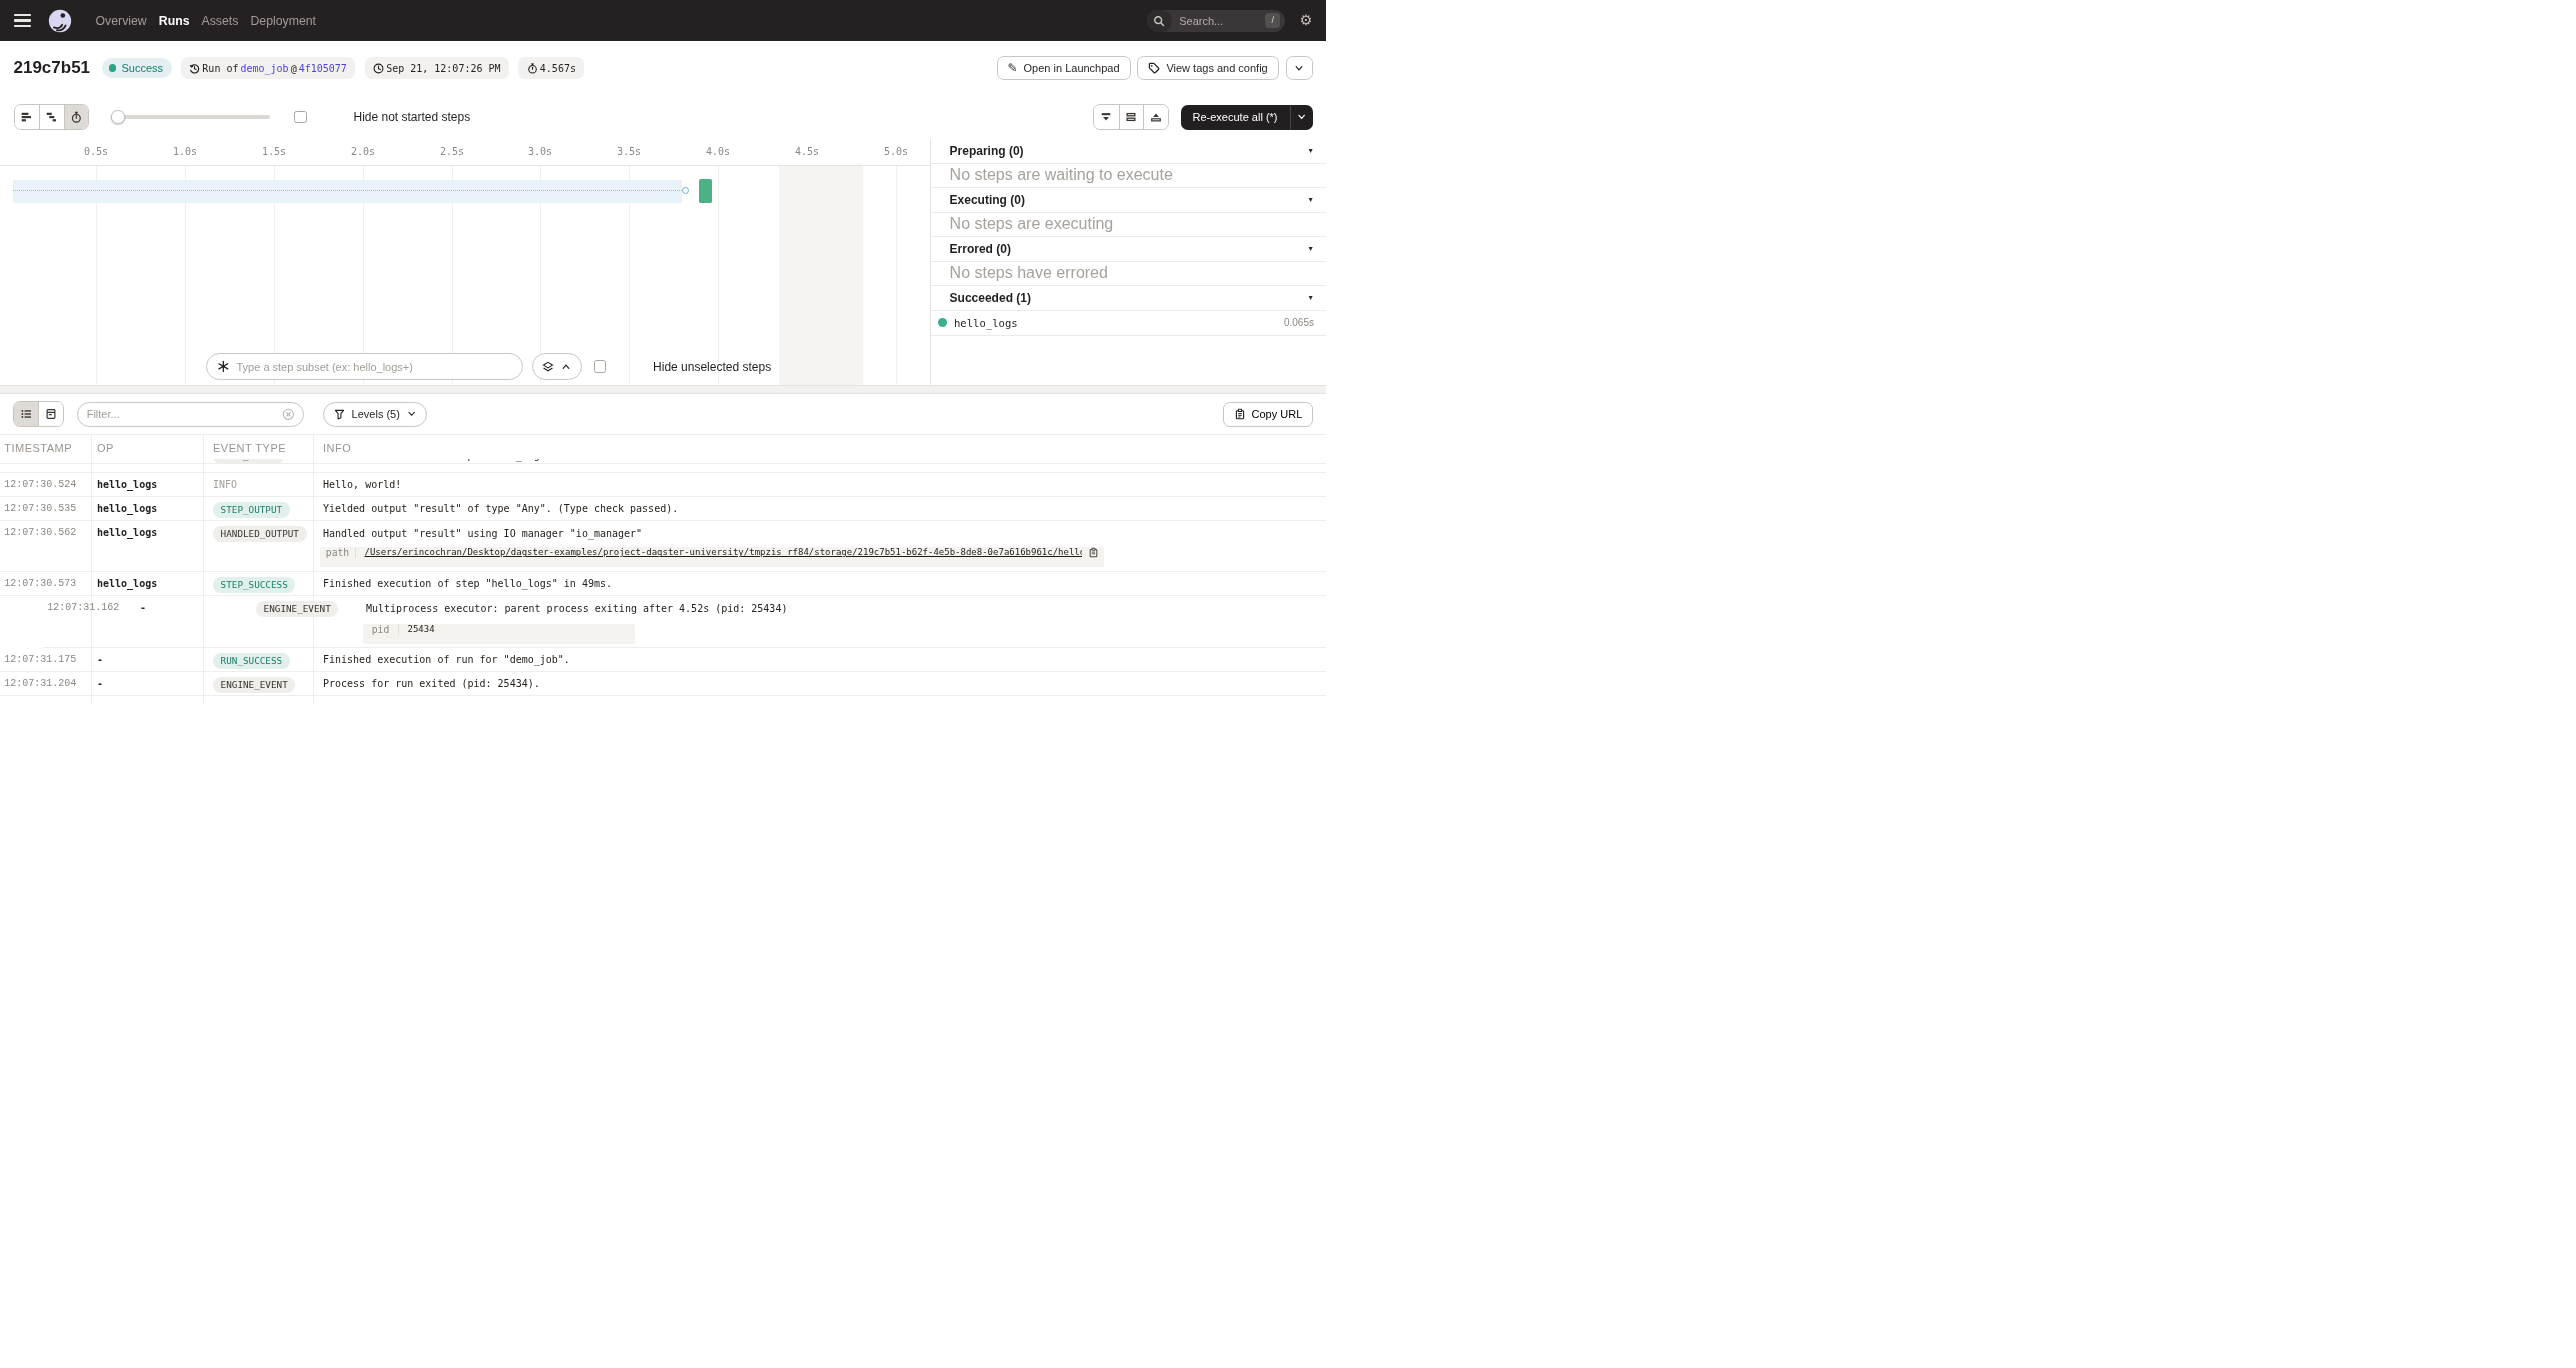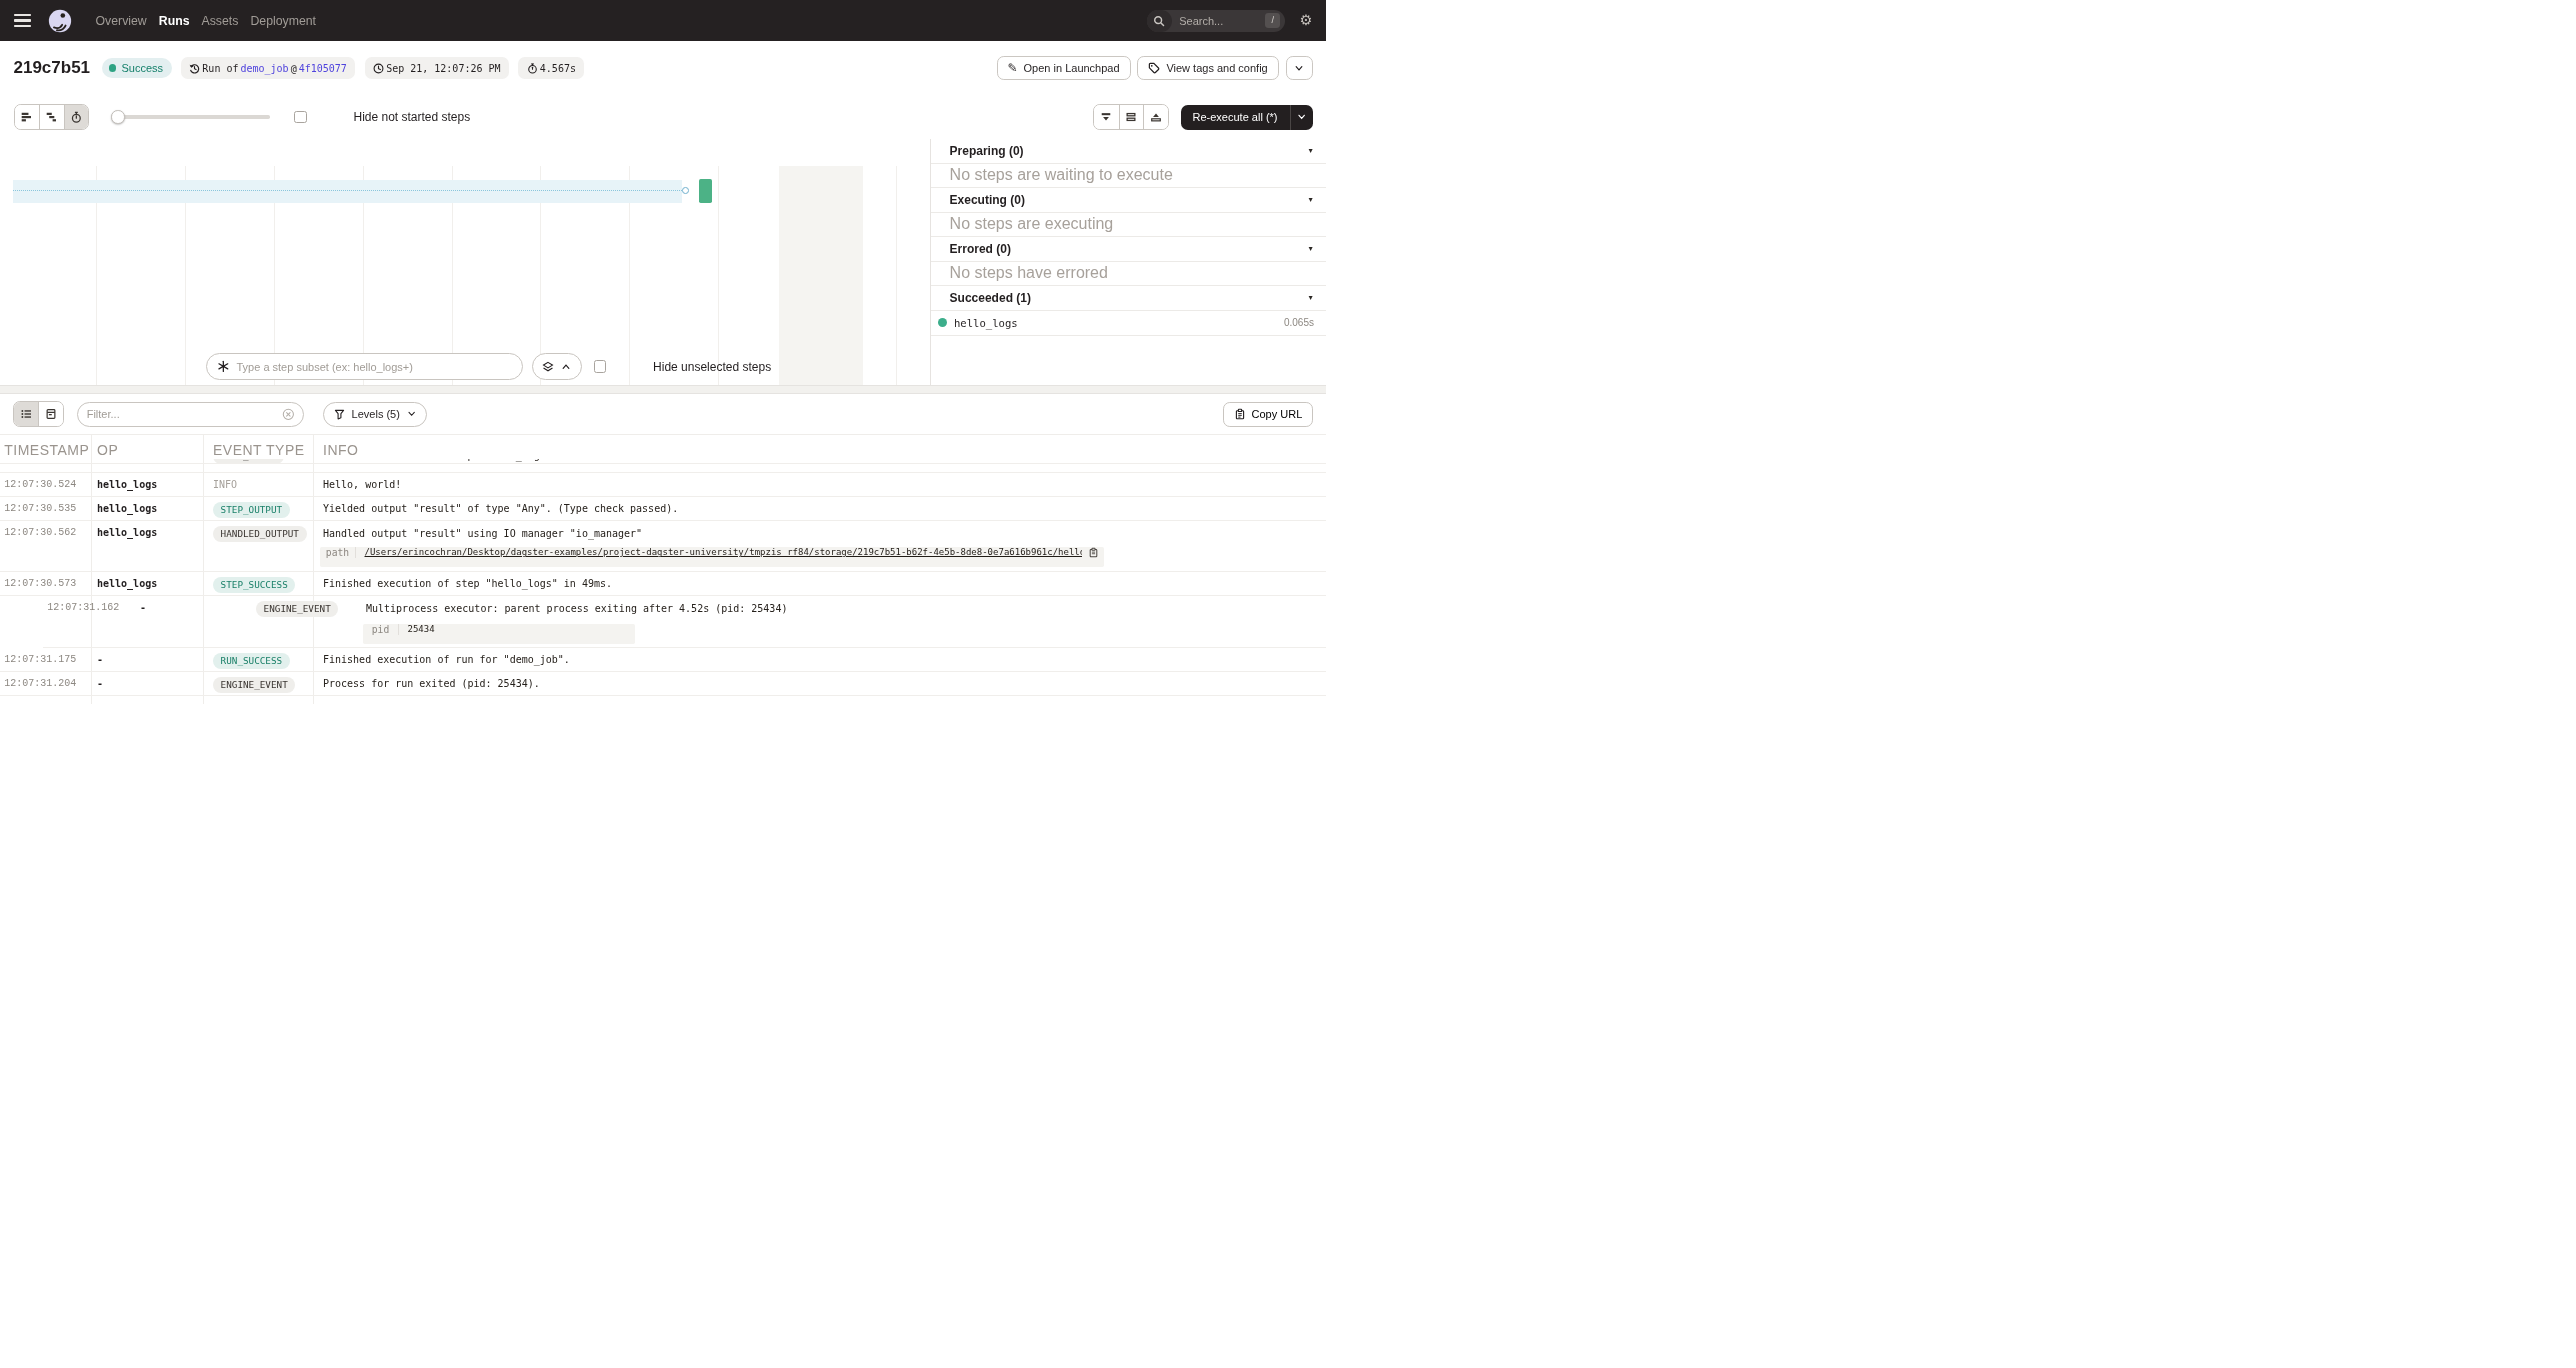--- a/index.html
+++ b/index.html
@@ -113,21 +113,21 @@
   .levels-btn{margin-left:18.6px;height:25px;border:0.8px solid #C9C5C0;border-radius:12.7px;display:flex;
               align-items:center;gap:6.8px;padding:0 10px;font-size:11px;color:#231F20;cursor:pointer;}
   .copyurl{margin-left:auto;height:25px;border:0.8px solid #C9C5C0;border-radius:6.8px;display:flex;
            align-items:center;gap:6px;padding:0 10px;font-size:11px;background:#fff;cursor:pointer;}
 
   
   .log-table{position:absolute;top:434px;left:0;right:0;bottom:0;border-top:0.8px solid #EFEDEA;
              overflow:hidden;background:#fff;}
   .colline{position:absolute;top:0;bottom:0;width:0.8px;background:#EFEDEA;}
   .log-head{height:24px;position:relative;}
-  .h-label{position:absolute;top:6.8px;font-size:14px;color:#9A948E;letter-spacing:0.5px;text-align:right;}
+  .h-label{position:absolute;top:6.8px;font-size:11px;color:#9A948E;letter-spacing:0.5px;text-align:right;}
   .log-row{position:relative;border-bottom:0.8px solid #F0EEEB;height:24px;}
   .log-row.meta{height:51px;}
   .log-row.pidrow{height:52px;margin-left:43px;}
   .cell-ts{position:absolute;left:4.2px;top:6px;font-family:Liberation Mono, monospace;
            font-size:10px;color:#8C8781;}
   .cell-op{position:absolute;left:97px;top:6px;font-family:"DejaVu Sans Mono",monospace;
            font-size:10px;font-weight:700;color:#231F20;}
   .cell-type{position:absolute;left:213px;top:3.4px;}
   .badge{display:inline-block;height:16px;line-height:16px;padding:0 7.6px;border-radius:8.5px;
          font-family:"DejaVu Sans Mono",monospace;font-size:9.3px;}
@@ -309,20 +309,32 @@
         <span class="reexec-dd">
           <svg width="9.3" height="9.3" viewBox="0 0 14 14">
             <polyline points="3,5 7,9.5 11,5" fill="none" stroke="#FFFFFF" stroke-width="1.8" stroke-linecap="round"></polyline>
           </svg>
         </span>
       </div>
     </div>
   </div>
 
   <div class="gantt">
+    <div class="axis" id="axisTicks">
+        <span class="tick" style="left: 96px;">0.5s</span>
+        <span class="tick" style="left: 185px;">1.0s</span>
+        <span class="tick" style="left: 274px;">1.5s</span>
+        <span class="tick" style="left: 363px;">2.0s</span>
+        <span class="tick" style="left: 452px;">2.5s</span>
+        <span class="tick" style="left: 540px;">3.0s</span>
+        <span class="tick" style="left: 629px;">3.5s</span>
+        <span class="tick" style="left: 718px;">4.0s</span>
+        <span class="tick" style="left: 807px;">4.5s</span>
+        <span class="tick" style="left: 896px;">5.0s</span>
+      </div>
     <div class="chart" id="chartGrid">
         <div class="gridline" style="left: 896px;"></div>
         <div class="gridline" style="left: 807px;"></div>
         <div class="gridline" style="left: 718px;"></div>
         <div class="gridline" style="left: 629px;"></div>
         <div class="gridline" style="left: 540px;"></div>
         <div class="gridline" style="left: 452px;"></div>
         <div class="gridline" style="left: 363px;"></div>
         <div class="gridline" style="left: 274px;"></div>
         <div class="gridline" style="left: 185px;"></div>

